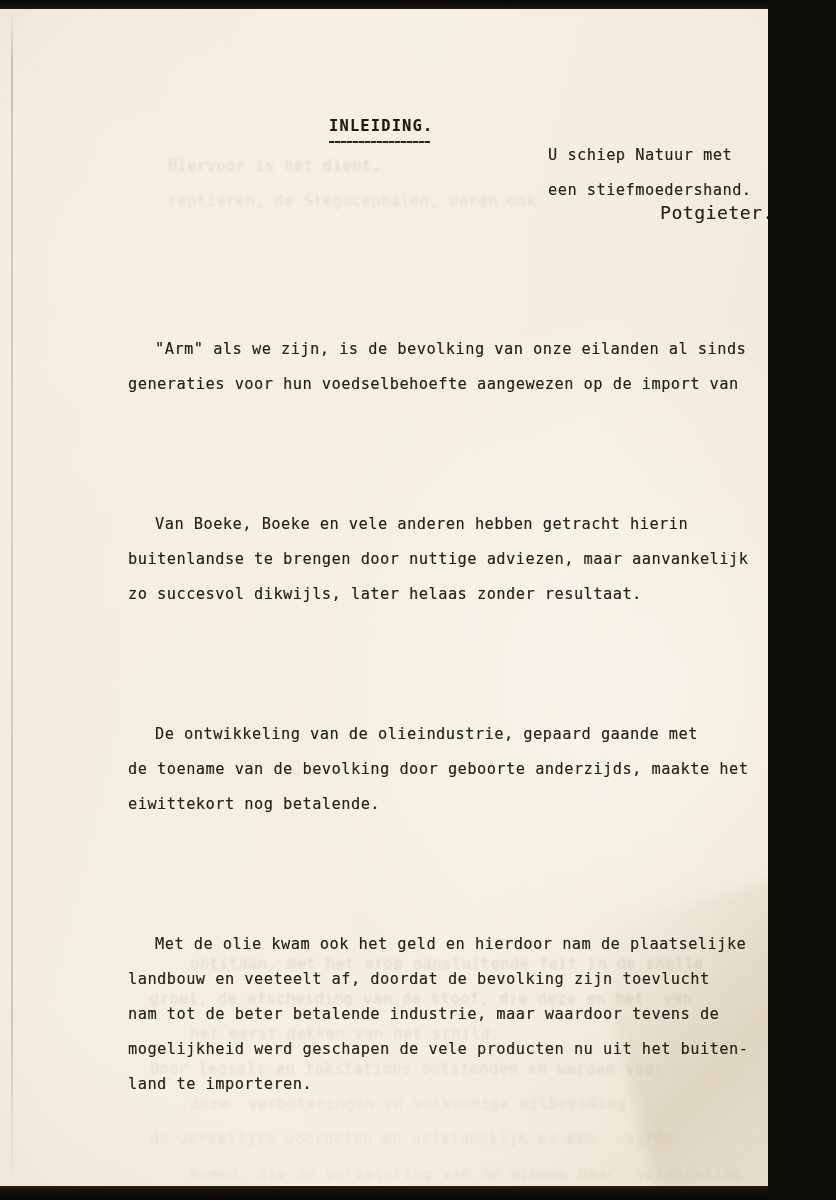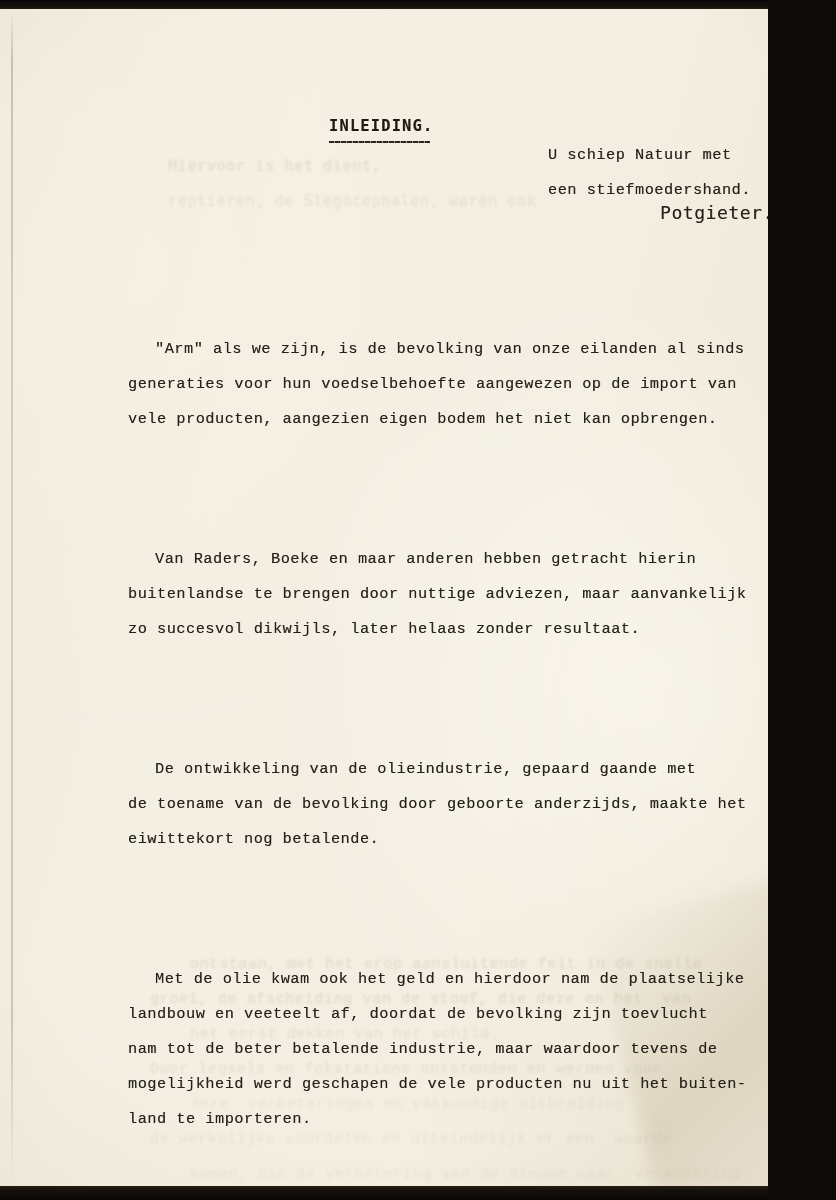--- a/index.html
+++ b/index.html
@@ -160,21 +160,20 @@
   .body-block {
     position: absolute;
     left: 128px;
     top: 218px;
     width: 660px;
   }
   .para { margin: 0; }
   .line {
     display: block;
     height: 35px;
-    font-family: Liberation Mono, monospace;
   }
   .line.indent { padding-left: 27px; }
 
   
   .ghost {
     position: absolute;
     z-index: 8;
     color: rgba(120,108,86,0.17);
     font-family: "DejaVu Sans Mono", monospace;
     font-size: 15.2px;
@@ -214,23 +213,23 @@
     <div id="typescript">
 
       <div class="heading typed"><span>INLEIDING.</span><span class="ul"></span></div>
 
       <div class="epigraph typed"><span class="line">U schiep Natuur met</span><span class="line">een stiefmoedershand.</span></div>
 
       <div class="attribution typed">Potgieter.</div>
 
       <div class="body-block typed">
 
-        <p class="para"><span class="line indent">"Arm" als we zijn, is de bevolking van onze eilanden al sinds</span><span class="line">generaties voor hun voedselbehoefte aangewezen op de import van</span><span class="line">vele producten, aangezien eigen bodem het niet kan opbrengen.</span></p>
-
-        <p class="para"><span class="line indent">Van Raders, Boeke en maar anderen hebben getracht hierin</span><span class="line">buitenlandse te brengen door nuttige adviezen, maar aanvankelijk</span><span class="line">zo succesvol dikwijls, later helaas zonder resultaat.</span></p>
+        <p class="para"><span class="line indent">"Arm" als we zijn, is de bevolking van onze eilanden al sinds</span><span class="line">generaties voor hun voedselbehoefte aangewezen op de import van</span></p>
+
+        <p class="para"><span class="line indent">Van Boeke, Boeke en vele anderen hebben getracht hierin</span><span class="line">buitenlandse te brengen door nuttige adviezen, maar aanvankelijk</span><span class="line">zo succesvol dikwijls, later helaas zonder resultaat.</span></p>
 
         <p class="para"><span class="line indent">De ontwikkeling van de olieindustrie, gepaard gaande met</span><span class="line">de toename van de bevolking door geboorte anderzijds, maakte het</span><span class="line">eiwittekort nog betalende.</span></p>
 
         <p class="para"><span class="line indent">Met de olie kwam ook het geld en hierdoor nam de plaatselijke</span><span class="line">landbouw en veeteelt af, doordat de bevolking zijn toevlucht</span><span class="line">nam tot de beter betalende industrie, maar waardoor tevens de</span><span class="line">mogelijkheid werd geschapen de vele producten nu uit het buiten-</span><span class="line">land te importeren.</span></p>
 
         
 
         
 
       </div>

